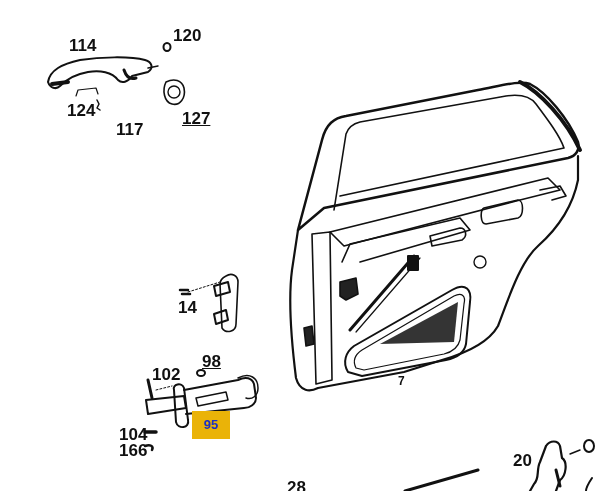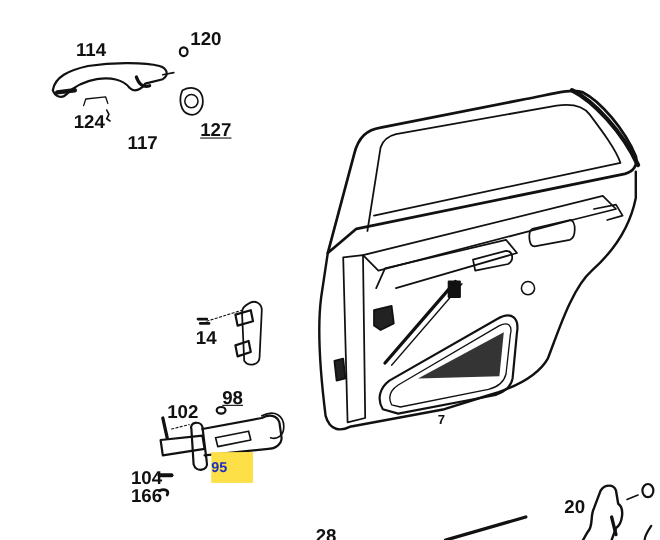--- a/index.html
+++ b/index.html
@@ -16,24 +16,25 @@
       font-family: "Liberation Sans", sans-serif;
       font-weight: bold;
       font-size: 17px;
       color: #111111;
       line-height: 1;
       white-space: nowrap;
       cursor: pointer;
     }
     .hl {
       position: absolute;
-      background: #fde047;
+      background: #eab308;
       color: #1b2fc4;
       font-weight: bold;
       font-size: 13px;
+      text-align: center;
       cursor: pointer;
     }
   </style>
 </head>
 <body>
 
 <div id="stage">
 
   <svg class="art" width="600" height="491" viewBox="0 0 600 491">
     <g fill="none" stroke="#111" stroke-width="2" stroke-linejoin="round" stroke-linecap="round">

